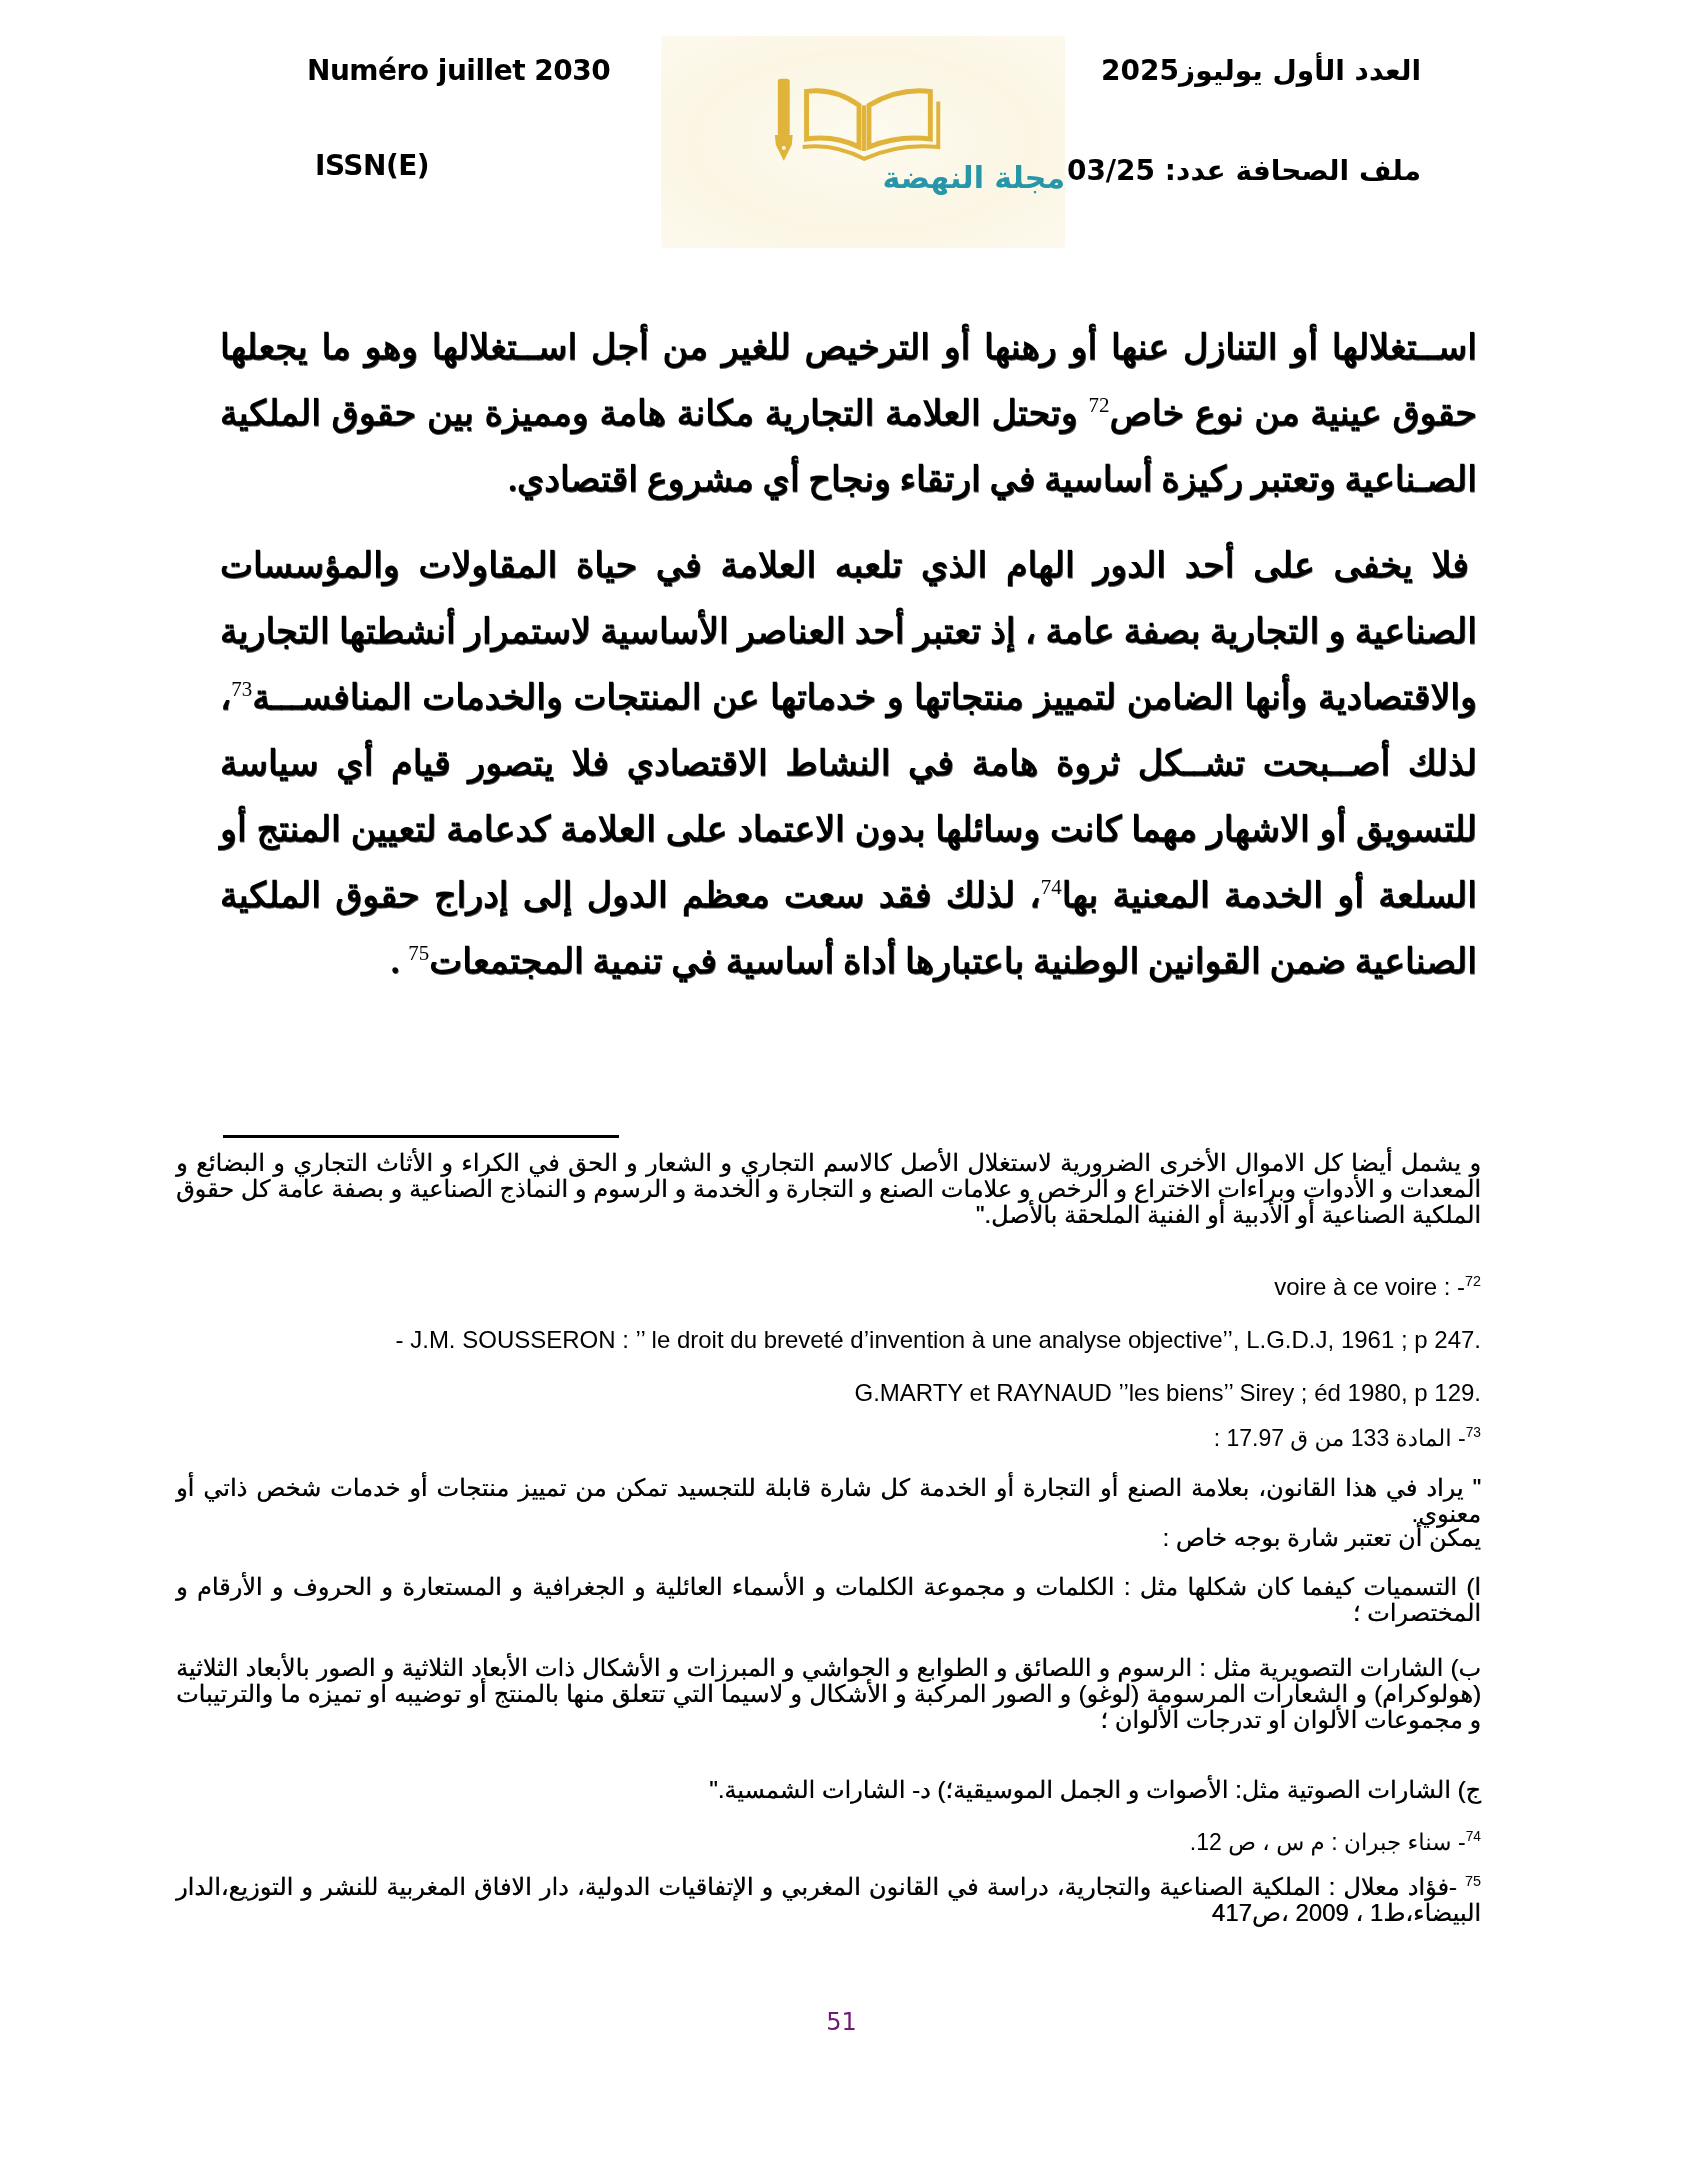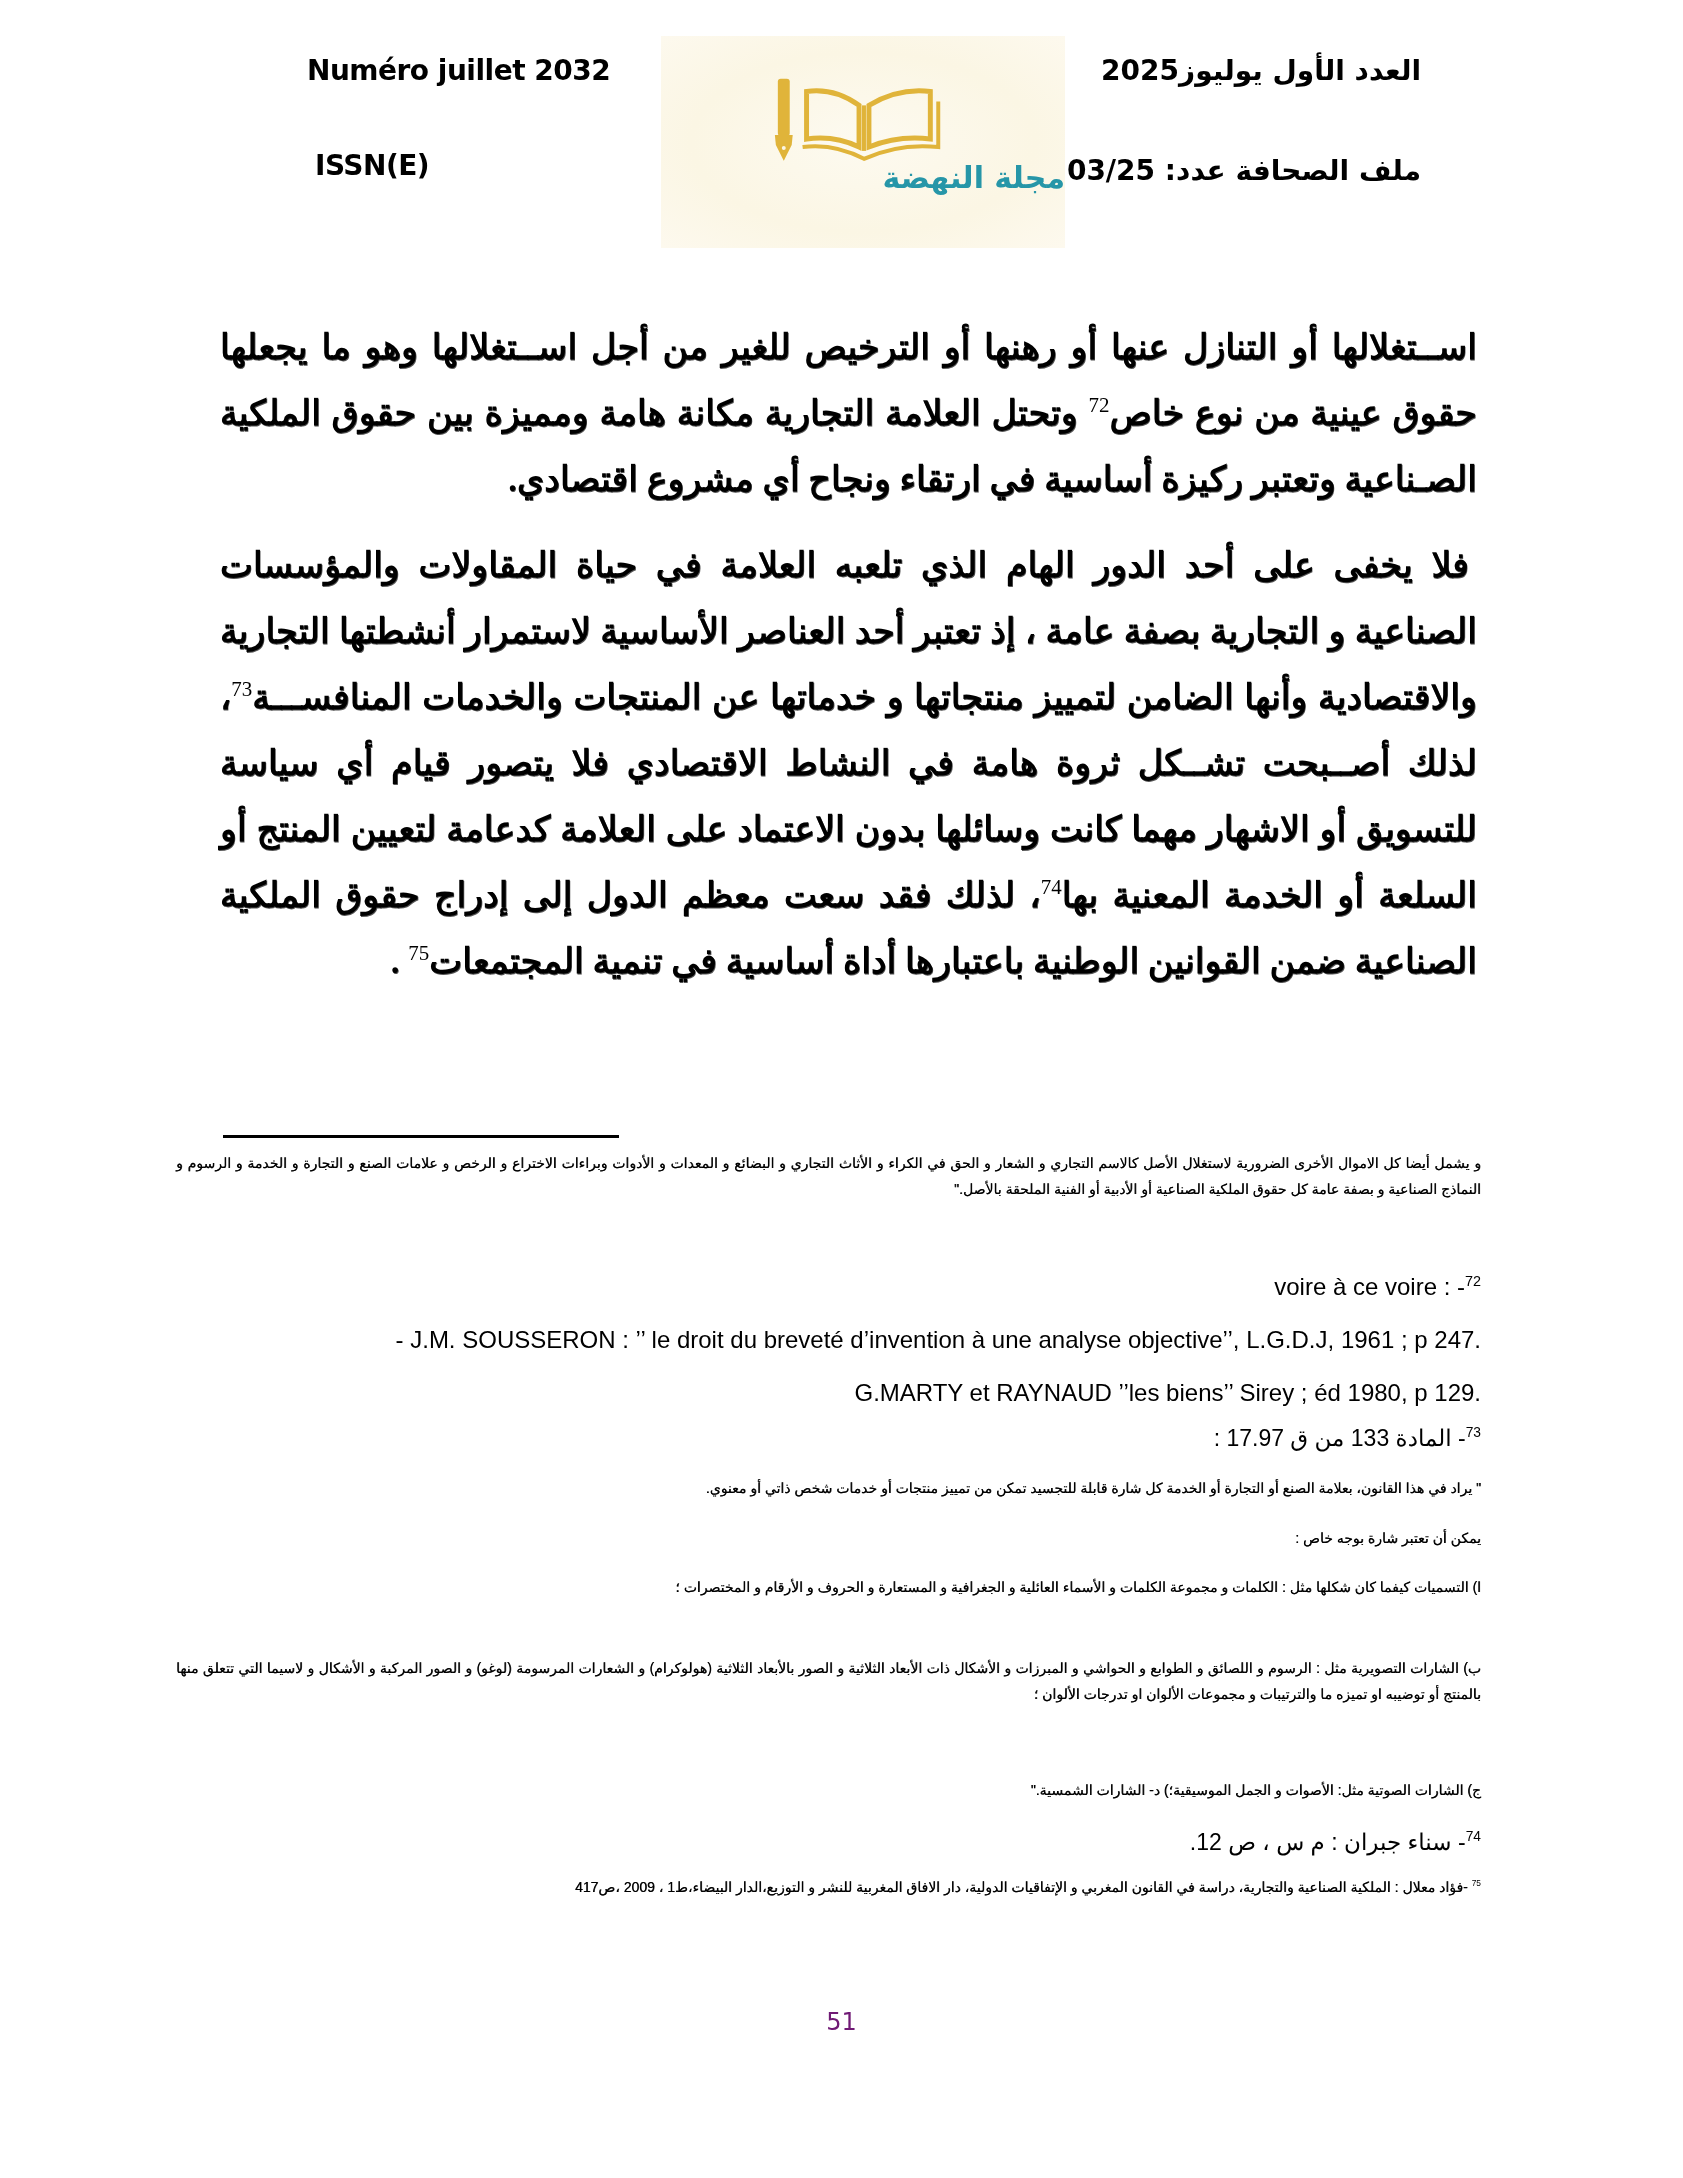--- a/index.html
+++ b/index.html
@@ -12,41 +12,41 @@
   .logo { position:absolute; left:661px; top:36px; width:404px; height:212px;
           background: radial-gradient(ellipse at 50% 50%, #fdfaf0 0%, #fbf6e4 60%, #fdf9ee 100%); }
   .logo svg { position:absolute; left:0; top:0; }
   .logo-text { position:absolute; left:0; width:100%; top:124px; font-family:"DejaVu Sans", sans-serif; font-weight:bold; font-size:30px; color:#2696a8; direction:rtl; }
   .body-text { position:absolute; left:220px; width:1257px; direction:rtl; text-align:justify; font-family:Liberation Serif, serif; font-size:35px; font-weight:bold; line-height:66px; text-shadow:0.6px 0.6px 0 #555; }
   #para1 { top:315px; }
   #para2 { top:533px; text-indent:8px; }
   sup { font-size:60%; font-weight:normal; line-height:0; vertical-align:super; text-shadow:none; }
   .sep { position:absolute; left:223px; top:1135px; width:396px; height:3px; background:#000; }
   .fn { position:absolute; left:176px; width:1305px; direction:rtl; text-align:justify; font-family:"Liberation Sans", sans-serif; }
-  .fn-ar-b { font-size:14px; line-height:26px; text-shadow:0.4px 0.4px 0 #444; }
+  .fn-ar-b { font-size:24px; line-height:26px; text-shadow:0.4px 0.4px 0 #444; }
   .fn-lat { font-size:24px; line-height:30px; direction:ltr; text-align:right; }
   .fn-arn { font-size:23px; line-height:28px; }
   #fn-cont { top:1150px; }
   #fn72-head { top:1272px; }
   #fn72-ref1 { top:1325px; }
   #fn72-ref2 { top:1378px; }
   #fn73-head { top:1424px; }
   #fn73-quote { top:1475px; }
   #fn73-intro { top:1525px; }
   #fn73-a { top:1574px; }
   #fn73-b { top:1655px; }
   #fn73-c { top:1777px; }
   #fn74 { top:1828px; }
   #fn75 { top:1874px; }
   .pnum { position:absolute; left:0; width:1683px; top:2008px; text-align:center; font-family:"DejaVu Sans", sans-serif; font-size:24px; color:#701a75; }
 </style>
 </head>
 <body>
 
-<div class="hdr" id="hdr-left-1">Numéro juillet 2032</div>
+<div class="hdr" id="hdr-left-1">Numéro juillet 2030</div>
 <div class="hdr" id="hdr-left-2">ISSN(E)</div>
 <div class="hdr" id="hdr-right-1">العدد الأول يوليوز2025</div>
 <div class="hdr" id="hdr-right-2">ملف الصحافة عدد: 03/25</div>
 
 <div class="logo">
   <svg width="404" height="212" viewBox="0 0 408 214">
 
     <rect x="118" y="43" width="12" height="58" rx="3" fill="#e0b43a"></rect>
     <path d="M115 100 L133 100 L132 110 L124 126 L116 110 Z" fill="#e0b43a"></path>
     <circle cx="124" cy="113" r="2" fill="#fbf6e4"></circle>

